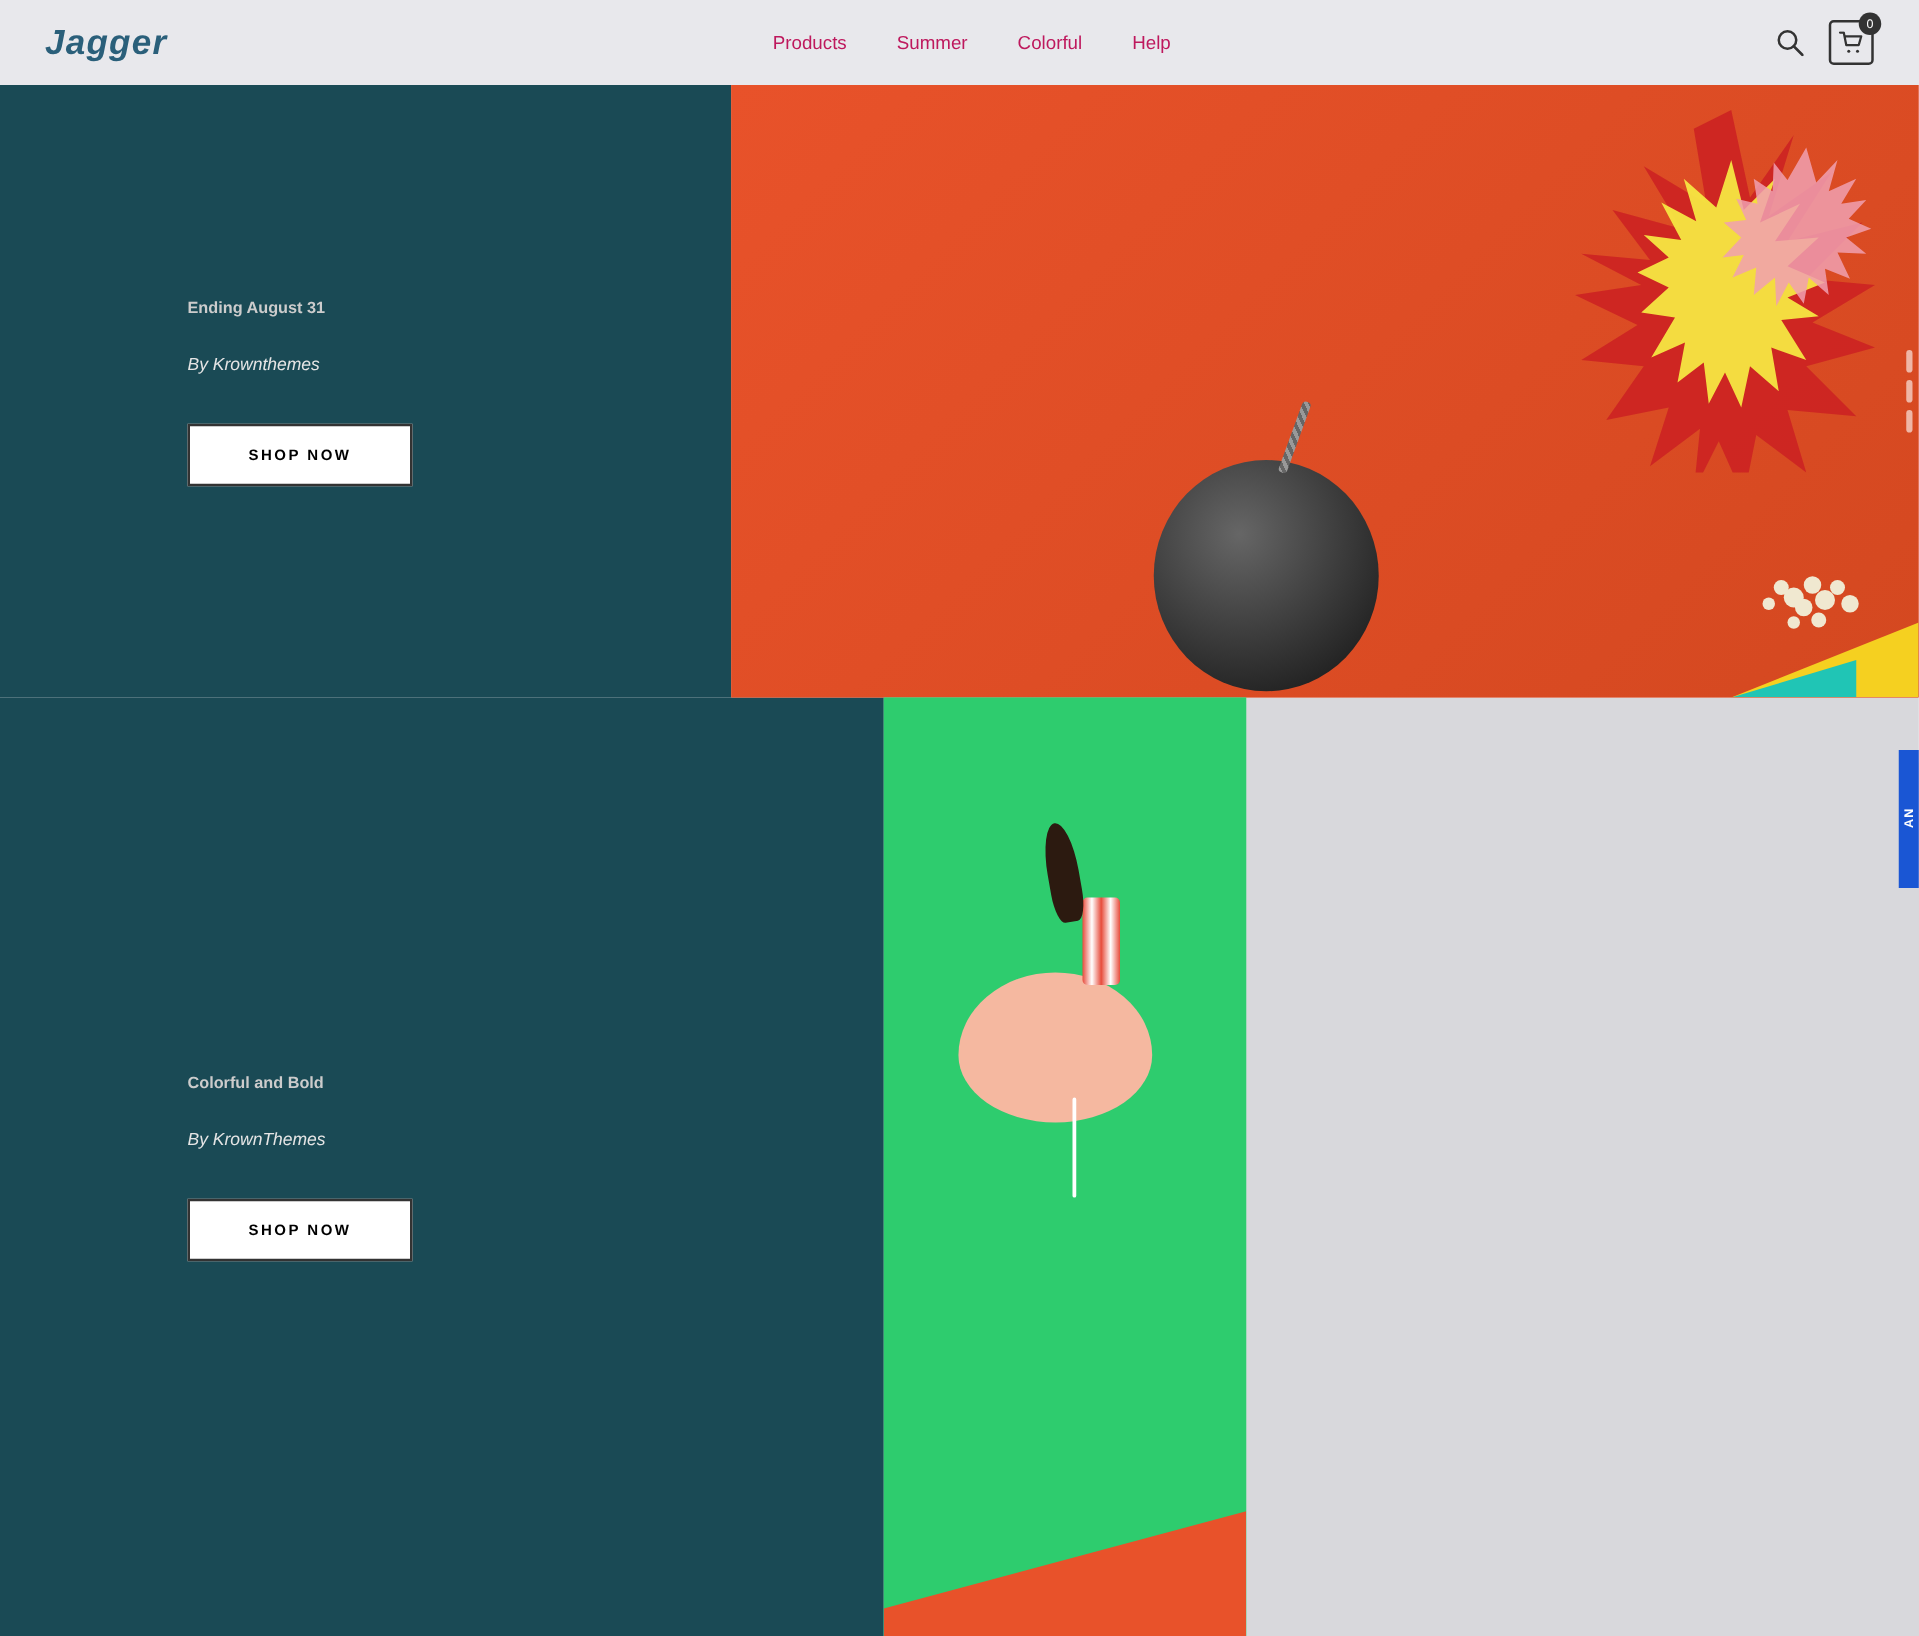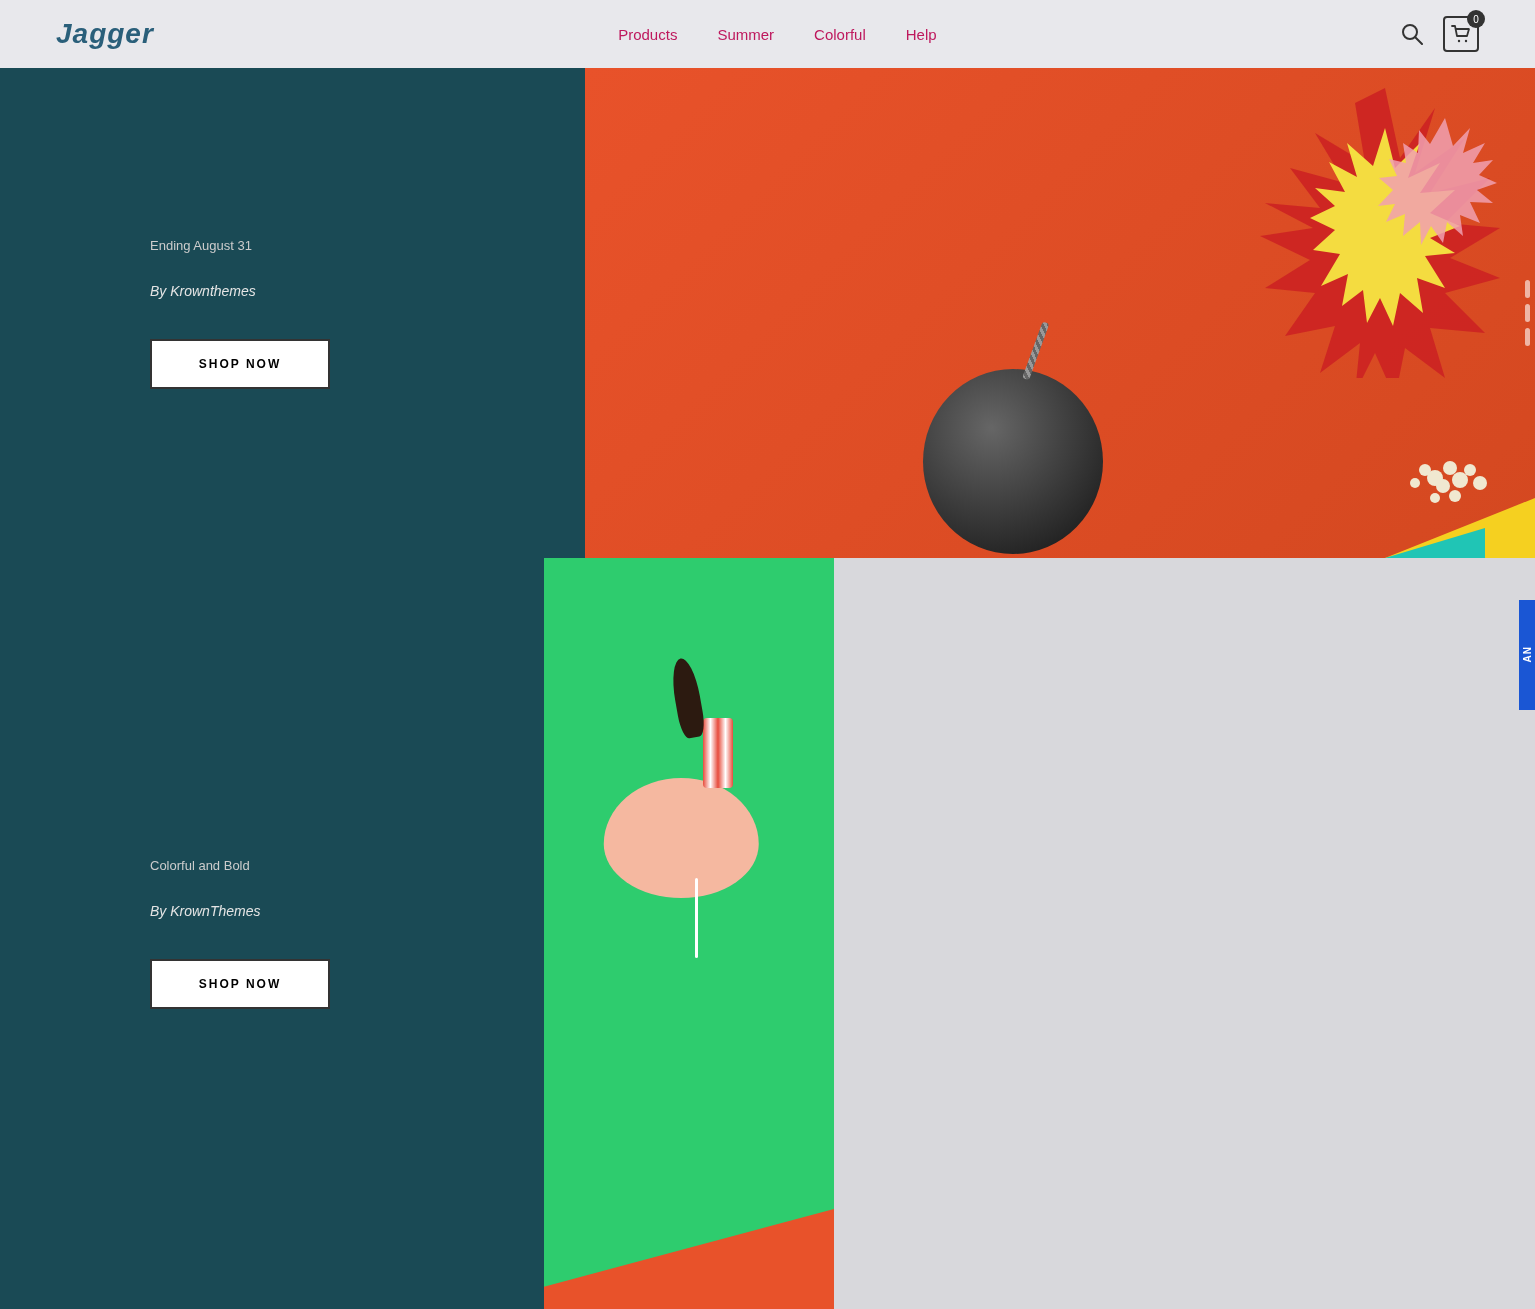--- a/index.html
+++ b/index.html
@@ -7,21 +7,21 @@
 
     
     .header {
       position: fixed;
       top: 0; left: 0; right: 0;
       height: 68px;
       background: #e8e8ec;
       display: flex;
       align-items: center;
       justify-content: space-between;
-      padding: 0 56px;
+      padding: 0 36px;
       z-index: 100;
     }
     .logo {
       font-size: 28px;
       font-weight: 900;
       font-style: italic;
       color: #2a5f7a;
       letter-spacing: 1px;
     }
     .nav {
@@ -88,21 +88,21 @@
       padding: 60px 60px 60px 150px;
       display: flex;
       flex-direction: column;
       justify-content: center;
       flex-shrink: 0;
     }
     .hero-eyebrow {
       font-size: 13px;
       color: #ccc;
       margin-bottom: 30px;
-      font-weight: 400;
+      font-weight: 700;
     }
     .hero-title {
       font-size: 72px;
       font-weight: 900;
       color: #fff;
       line-height: 1.05;
       margin-bottom: 30px;
     }
     .hero-by {
       font-size: 14px;
@@ -141,21 +141,21 @@
       overflow: hidden;
     }
 
     
     .second-section {
       display: flex;
       width: 100%;
       height: 751px;
     }
     .second-left {
-      width: 544px;
+      width: 707px;
       background: #1a4a55;
       padding: 60px 60px 60px 150px;
       display: flex;
       flex-direction: column;
       justify-content: center;
       flex-shrink: 0;
     }
     .second-image {
       width: 290px;
       height: 751px;

